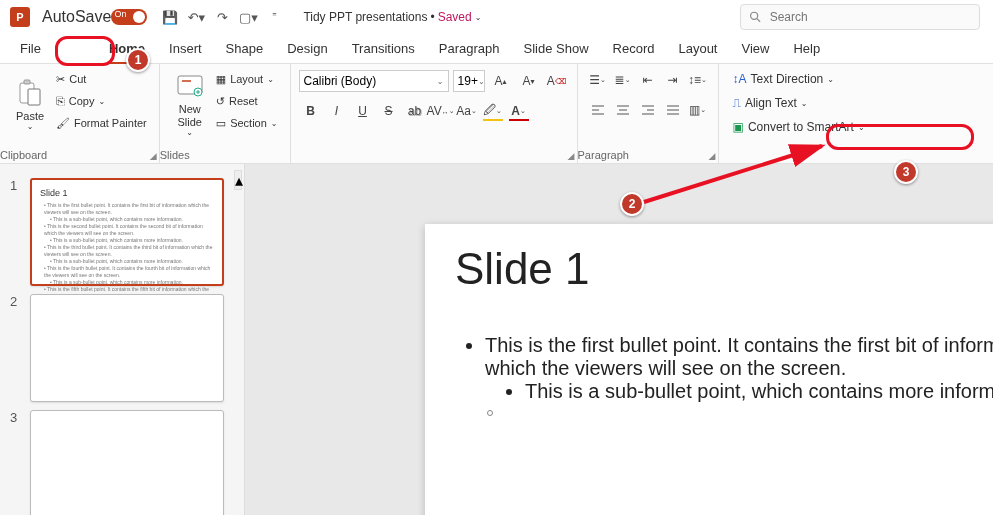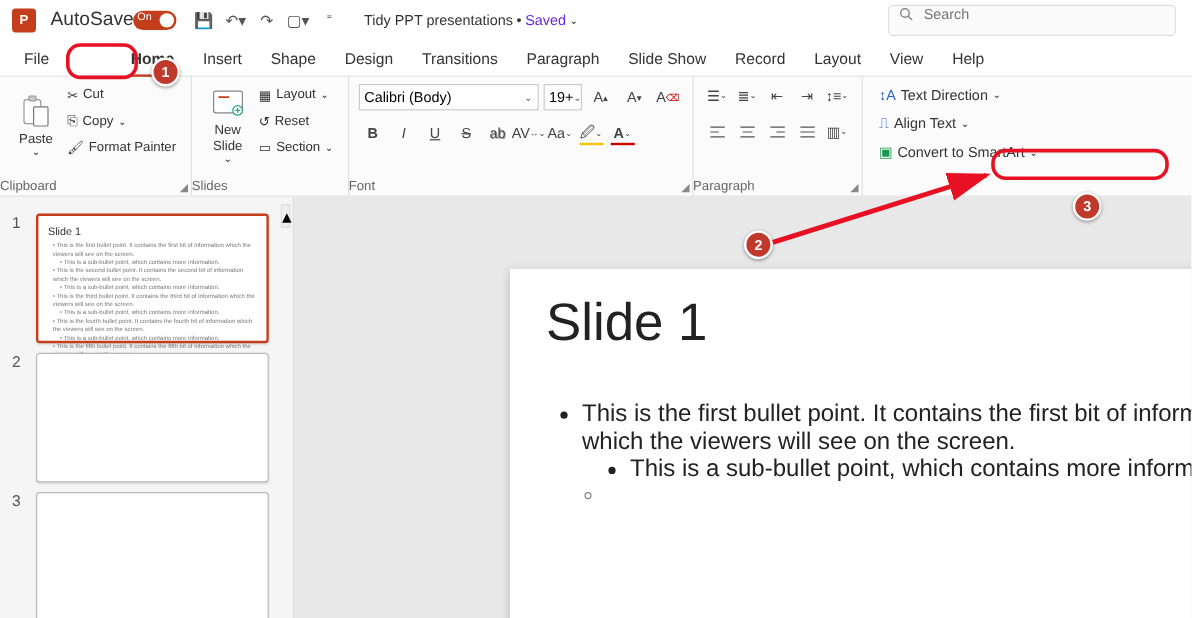--- a/index.html
+++ b/index.html
@@ -7,22 +7,22 @@
 
 
 .titlebar { height: 34px; background: #fff; display: flex; align-items: center; padding: 0 10px; position: relative; }
 .app-icon { width: 20px; height: 20px; background: #c43e1c; border-radius: 3px; color: #fff; font-size: 11px; font-weight: bold; display: flex; align-items: center; justify-content: center; margin-right: 12px; }
 .autosave-label { font-size: 16px; color: #333; margin-right: 0; }
 .toggle { width: 36px; height: 16px; background: #c43e1c; border-radius: 8px; position: relative; margin-right: 10px; }
 .toggle-knob { width: 12px; height: 12px; background: #fff; border-radius: 50%; position: absolute; top: 2px; right: 2px; }
 .toggle-on { position: absolute; left: 3px; top: 0px; font-size: 9px; color: #fff; }
 .qa-icon { width: 20px; height: 20px; display: flex; align-items: center; justify-content: center; font-size: 13px; color: #555; margin: 0 3px; cursor: pointer; }
 .doc-title { margin-left: 16px; font-size: 12px; color: #333; display: flex; align-items: center; gap: 3px; }
-.saved { color: #6d28d9; }
-.searchbox { position: absolute; left: 740px; top: 4px; height: 26px; width: 240px; border: 1px solid #ddd; border-radius: 4px; display: flex; align-items: flex-start; padding: 0 8px; background: #fafafa; }
+.saved { color: #be185d; }
+.searchbox { position: absolute; left: 740px; top: 4px; height: 26px; width: 240px; border: 1px solid #ddd; border-radius: 4px; display: flex; align-items: center; padding: 0 8px; background: #fafafa; }
 .searchbox svg { width: 14px; height: 14px; margin-right: 8px; }
 .searchbox input { border: none; background: transparent; font-size: 12px; width: 100%; outline: none; }
 
 
 .tabs { height: 30px; display: flex; align-items: center; padding: 0 10px; gap: 4px; border-bottom: 1px solid #e0e0e0; }
 .tab { padding: 4px 10px; font-size: 13px; color: #333; cursor: pointer; border-radius: 4px; }
 .tab.active { font-weight: 600; position: relative; margin-left: 44px; }
 .tab.active::after { content: ""; position: absolute; bottom: -4px; left: 8px; right: 8px; height: 2px; background: #c43e1c; }
 .tab.red { color: #c43e1c; }
 
@@ -225,21 +225,20 @@
         </div>
       <div class="ibtn" style="text-shadow:1px 1px #aaa">ab</div>
       <div class="ibtn">AV<span style="font-size:7px">↔</span><span style="font-size:7px">⌄</span></div>
       <div class="ibtn">Aa<span style="font-size:7px">⌄</span></div>
       <div class="ibtn underline-accent yellow-u">🖉<span style="font-size:7px">⌄</span></div>
       <div class="ibtn underline-accent red-u">
           <span style="font-weight:bold">A</span>
           <span style="font-size:7px">⌄</span>
         </div>
     </div>
-    <div class="group-label">Font</div>
     <div class="group-launcher">◢</div>
   </div>
 
   <div class="group para-group">
     <div style="display:flex;flex-direction:column;gap:6px;">
       <div class="para-row">
         <div class="ibtn">☰<span style="font-size:7px">⌄</span></div>
         <div class="ibtn">≣<span style="font-size:7px">⌄</span></div>
         <div class="ibtn">⇤</div>
         <div class="ibtn">⇥</div>

